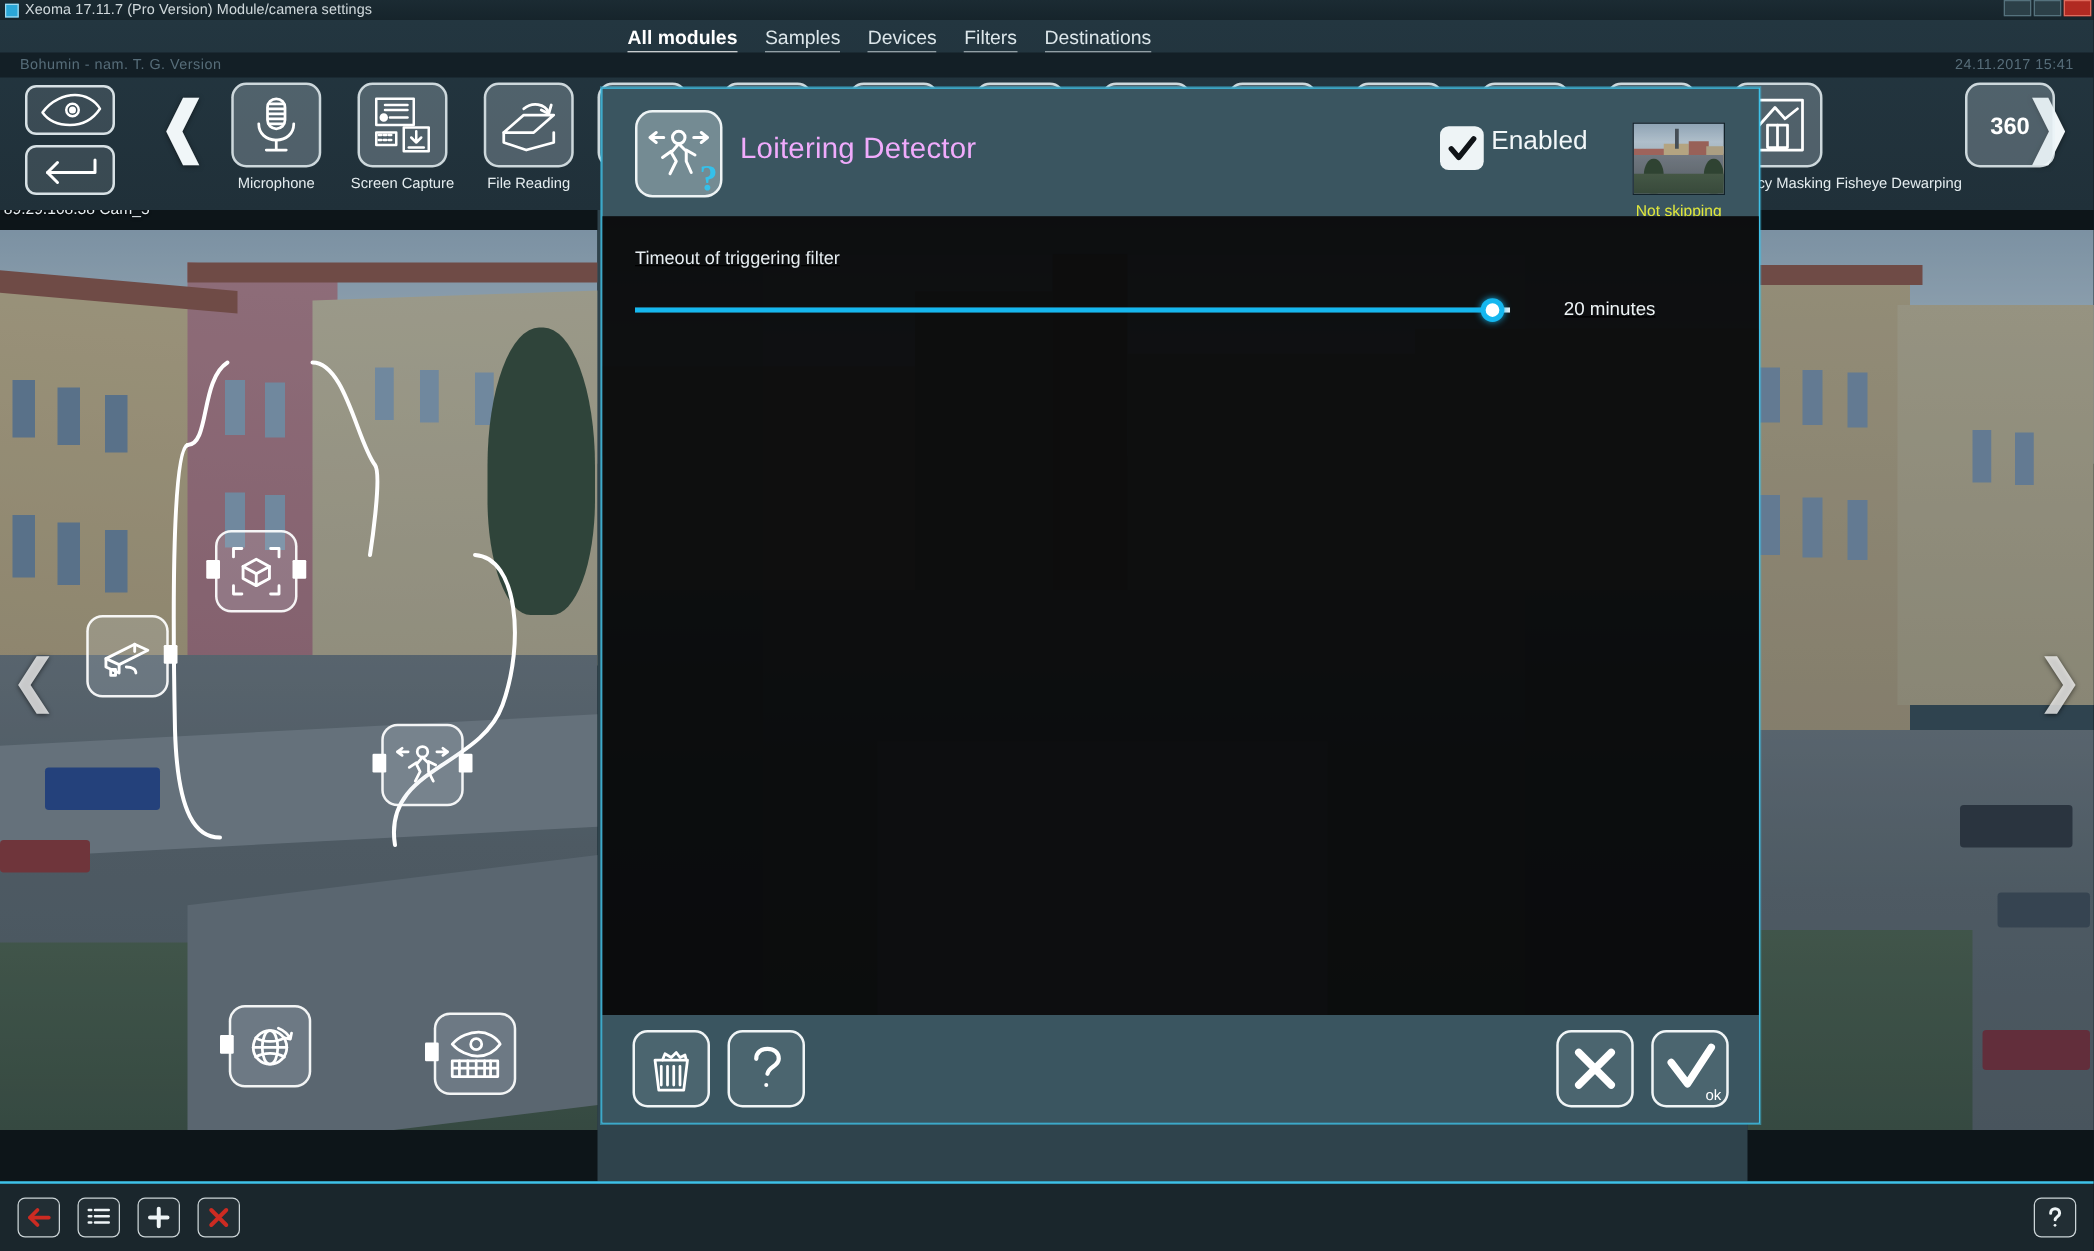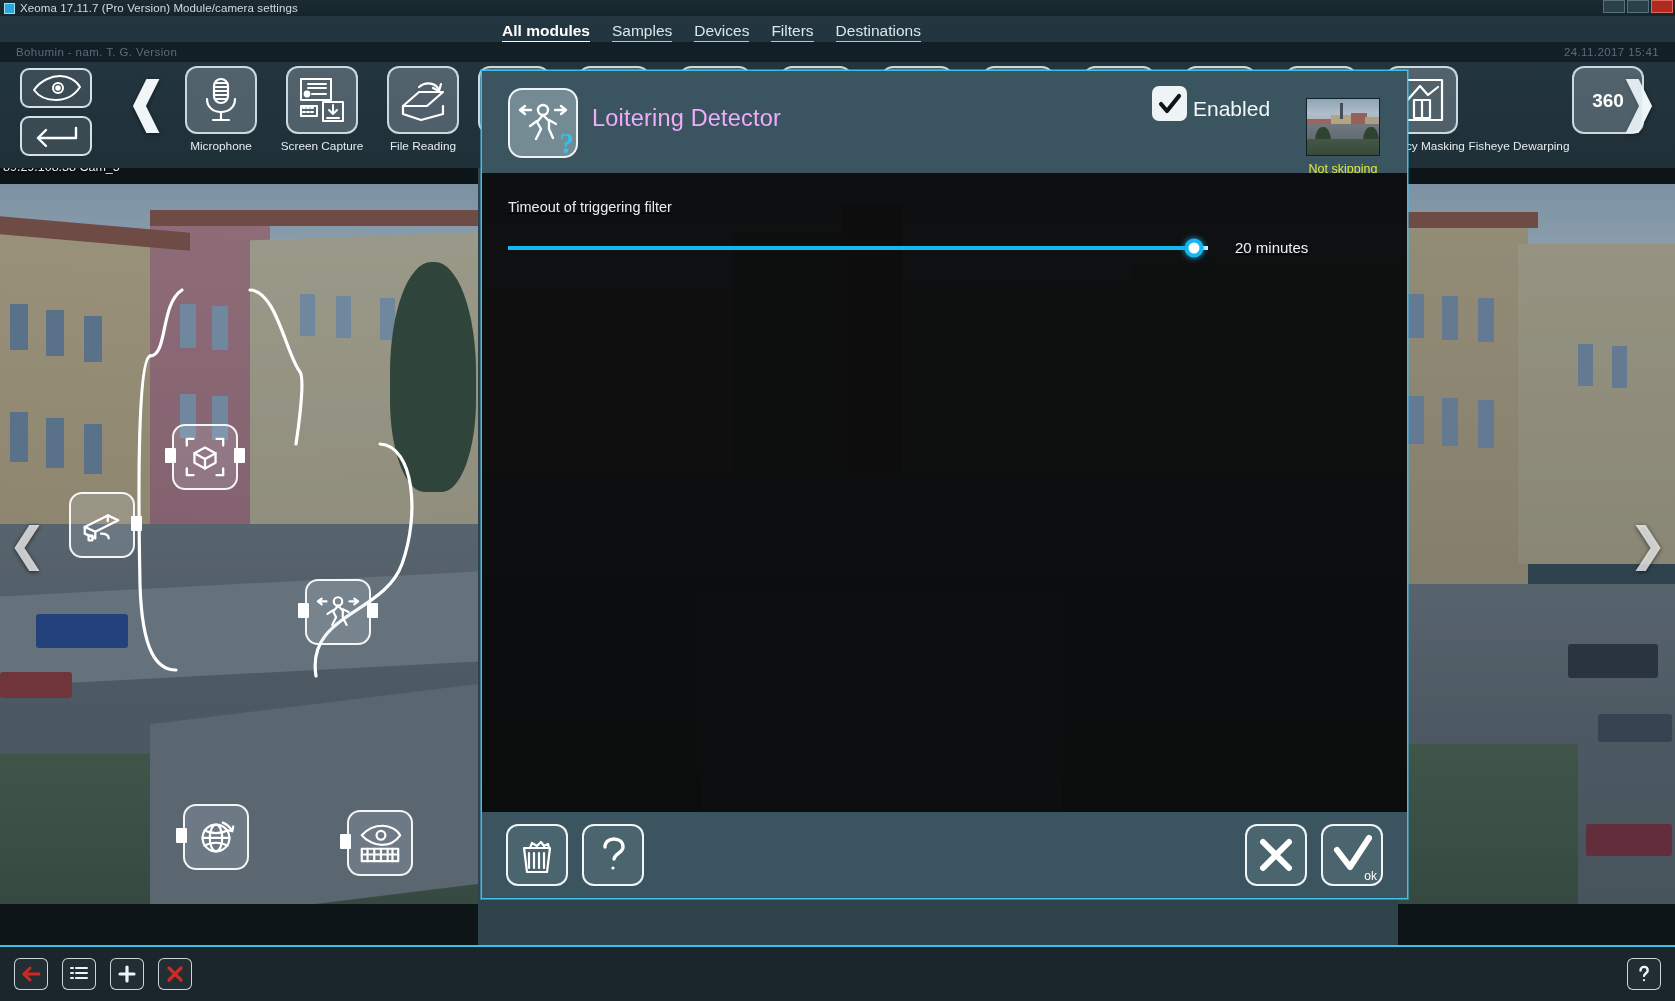--- a/index.html
+++ b/index.html
@@ -151,21 +151,21 @@
   .dlg-qmark {
     position: absolute; right: 2px; bottom: -2px; color: #35c0ea;
     font-size: 29px; font-weight: 700; line-height: 1;
     font-family: "Liberation Serif", serif;
   }
   .dlg-title {
     position: absolute; left: 110px; top: 34px;
     font-size: 23.5px; color: #f0abfc; letter-spacing: .2px;
   }
   .enabled-wrap {
-    position: absolute; left: 630px; top: 15px; display: flex; align-items: flex-end; gap: 6px; padding-left: 40px;
+    position: absolute; left: 630px; top: 30px; display: flex; align-items: flex-start; gap: 6px; padding-left: 40px;
   }
   .chk {
     width: 35px; height: 35px; border-radius: 7px; background: #eef4f6;
     display: flex; align-items: center; justify-content: center; flex: none;
   }
   .chk svg { width: 26px; height: 26px; }
   .enabled-lbl { font-size: 21px; color: #f2f7f9; }
 
   .thumb-wrap { position: absolute; right: 27px; top: 27px; width: 74px; text-align: center; }
   .thumb {
@@ -187,21 +187,21 @@
   .slider {
     position: relative; height: 4px; width: 700px; background: #2b3a42; flex: none;
   }
   .slider .fill { position: absolute; left: 0; top: 0; height: 4px; background: #15b7ef; }
   .slider .rest { position: absolute; top: 0; height: 4px; background: #e7eef1; right: 0; }
   .slider .knob {
     position: absolute; top: 50%; width: 19px; height: 19px; border-radius: 50%;
     background: #fff; border: 4px solid #15b7ef; transform: translate(-50%,-50%);
     box-shadow: 0 0 6px rgba(21,183,239,.9);
   }
-  .slider-val { margin-left: 27px; font-size: 15px; color: #eef4f6; white-space: nowrap; }
+  .slider-val { margin-left: 43px; font-size: 15px; color: #eef4f6; white-space: nowrap; }
 
   .dlg-foot {
     position: relative; height: 86px; flex: none;
     background: #3a5560;
     display: flex; align-items: center; padding: 0 24px;
   }
   .btn-sq {
     width: 62px; height: 62px; border-radius: 12px;
     background: rgba(206,219,226,.12);
     border: 2px solid rgba(250,253,254,.95);

